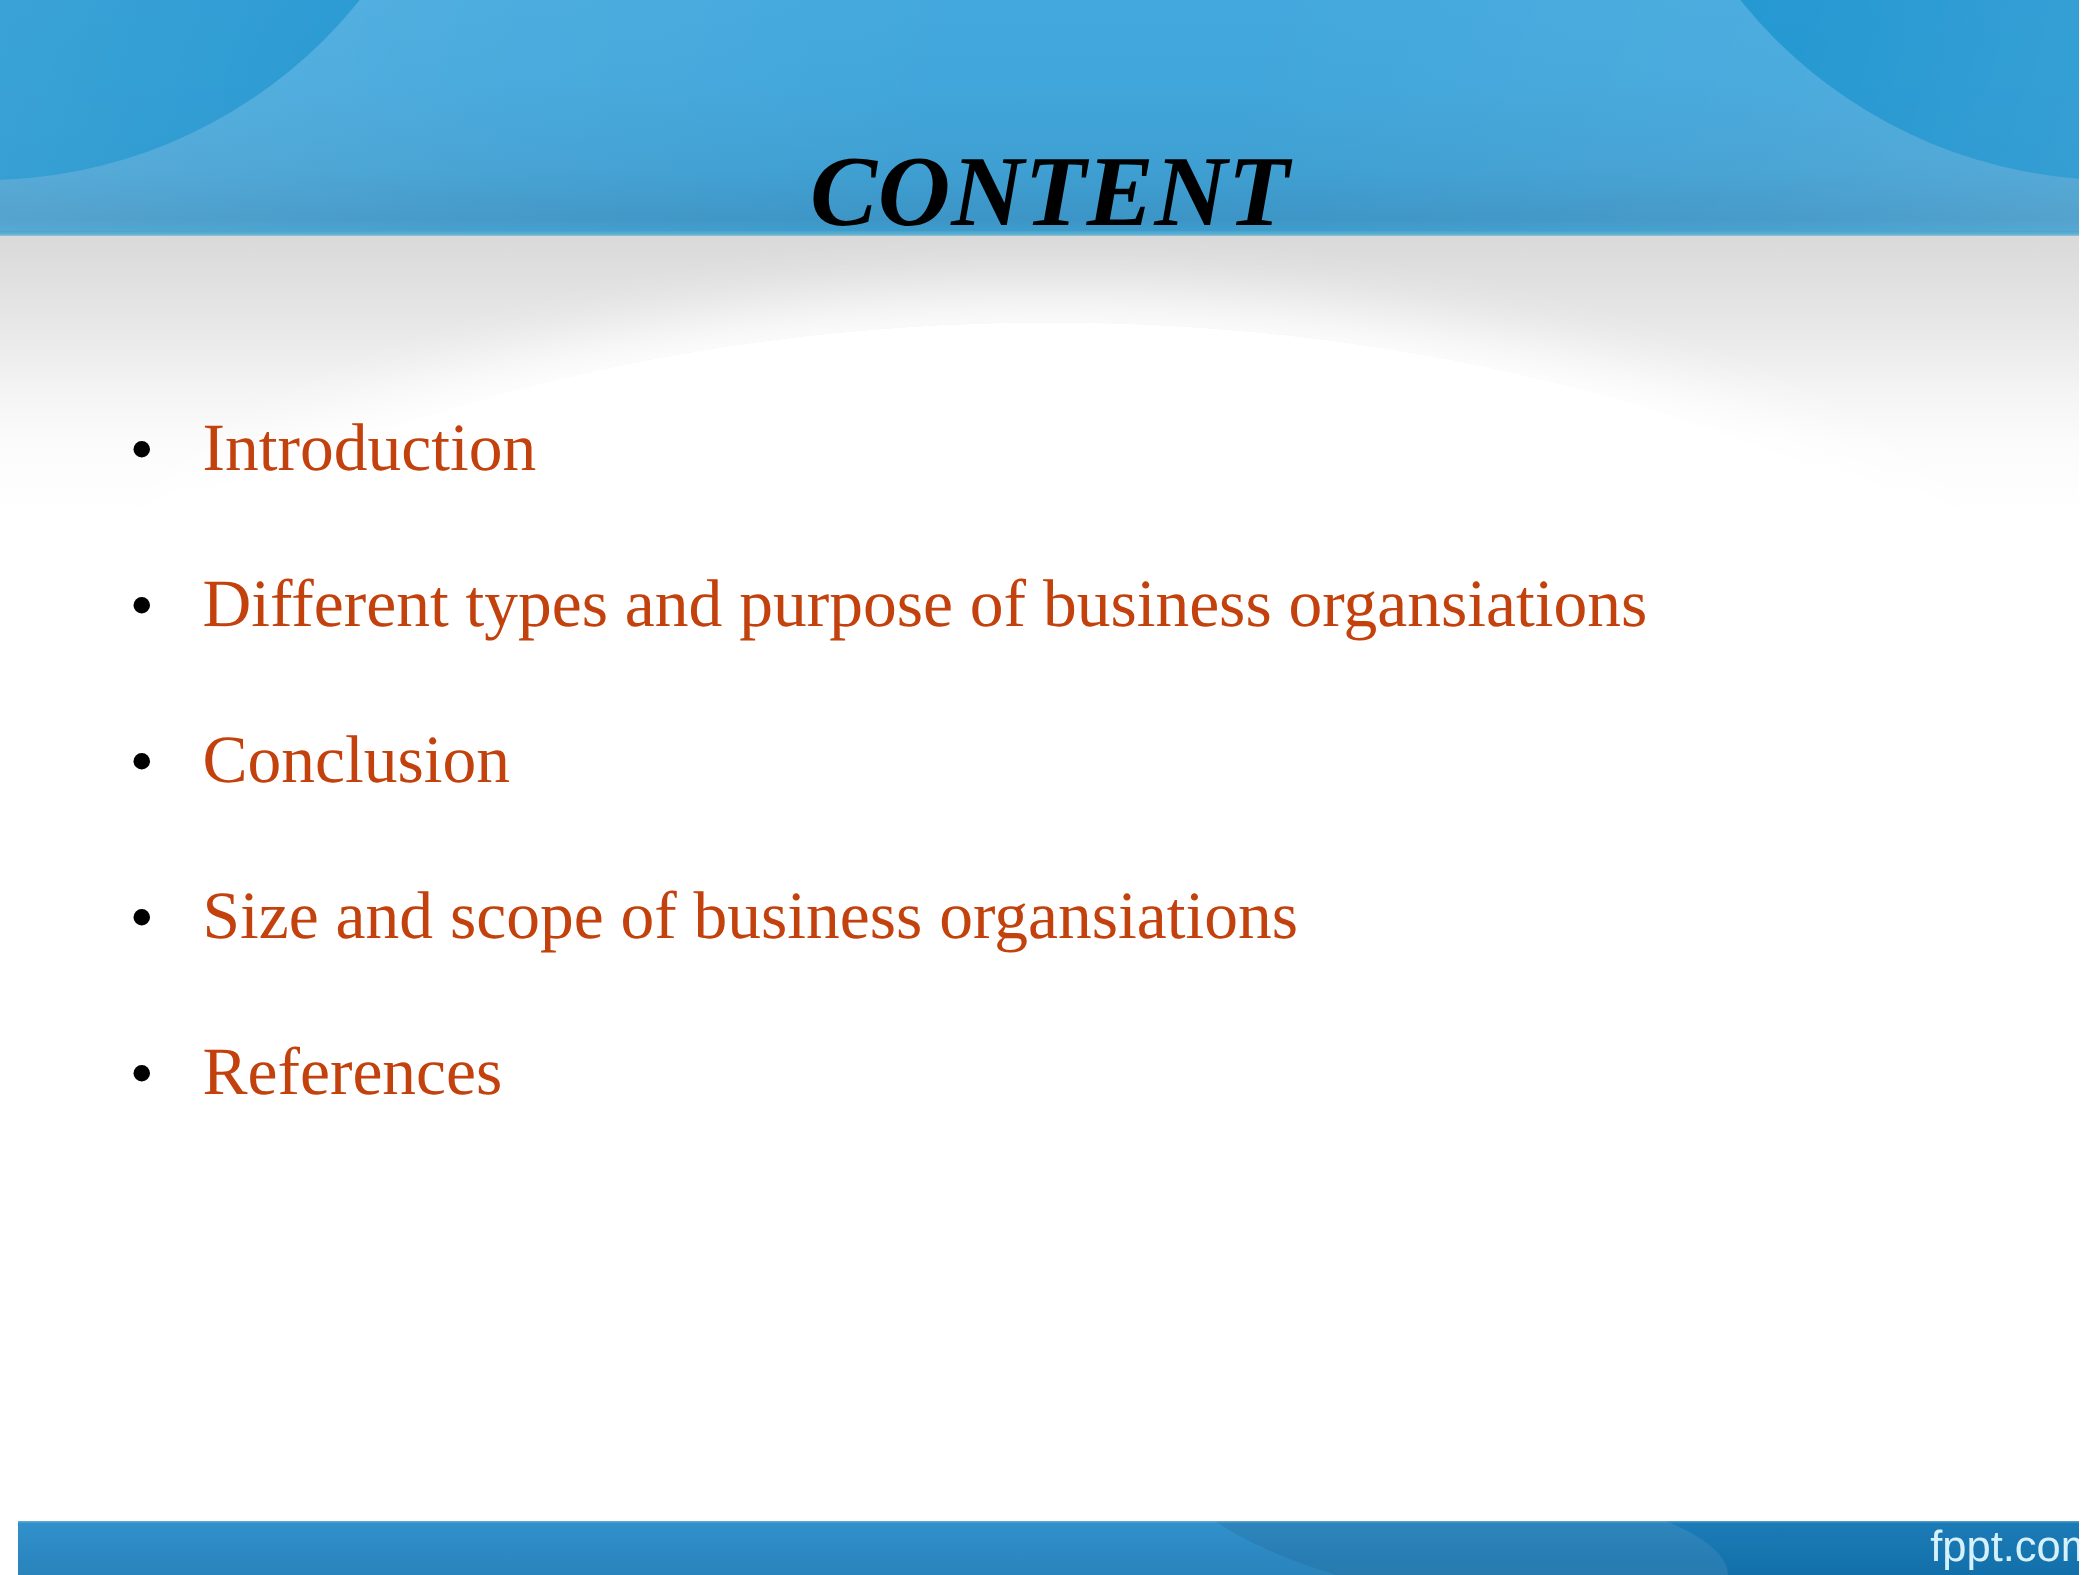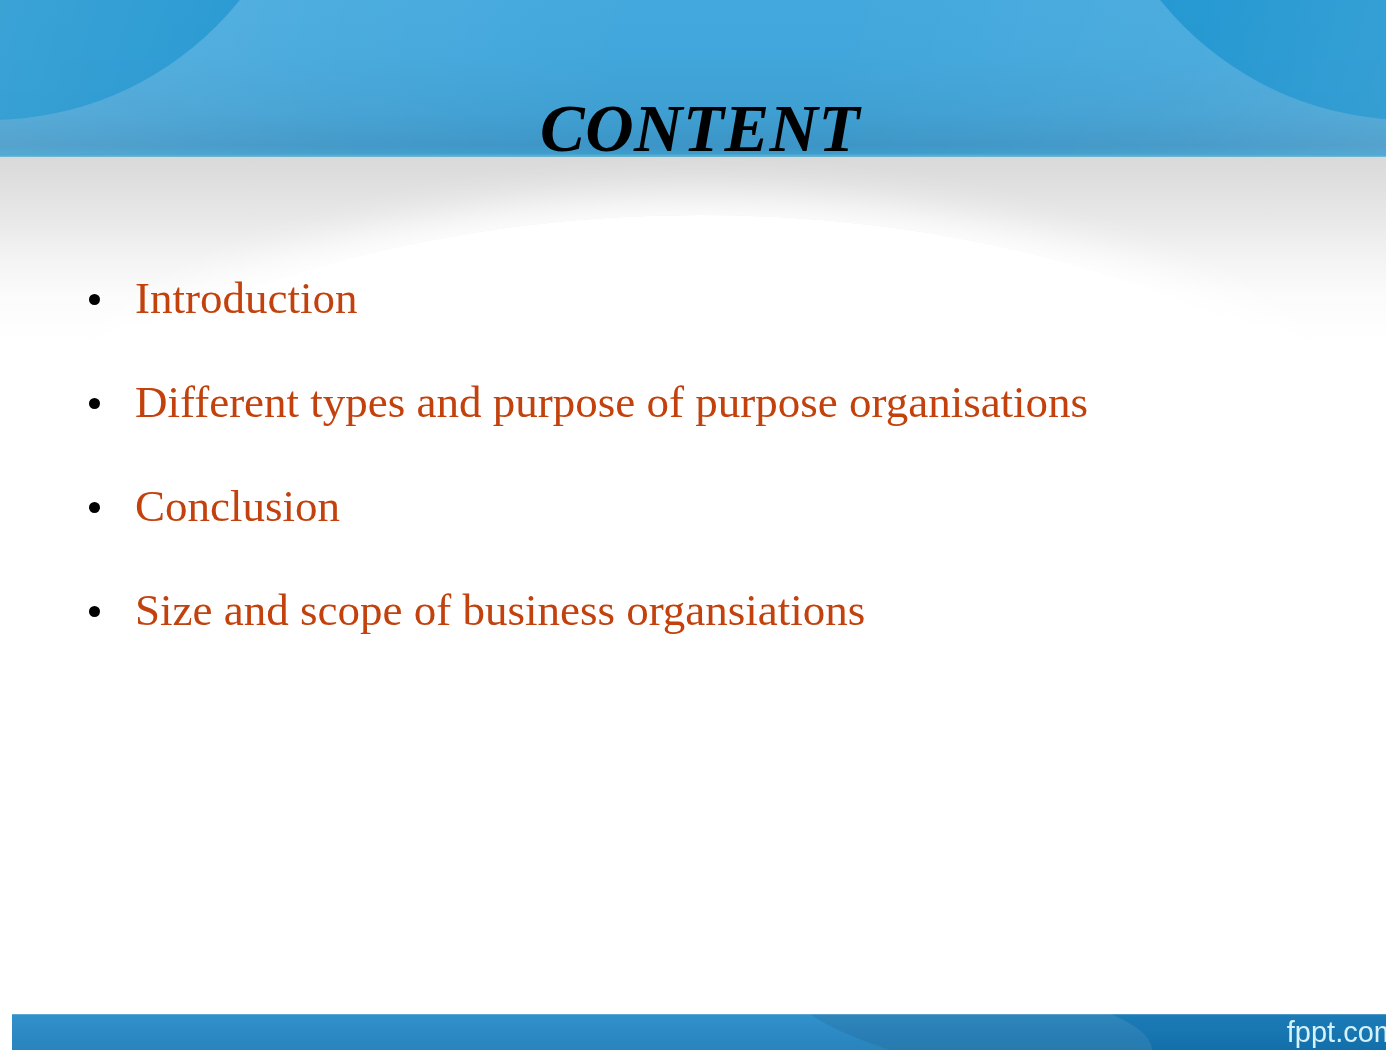--- a/index.html
+++ b/index.html
@@ -256,29 +256,33 @@
 
   <div class="slide-title">CONTENT</div>
 
   <ul class="content-list">
     <li class="bullet-item">
       <span class="bullet-dot"></span>
       <span>Introduction</span>
     </li>
     <li class="bullet-item">
       <span class="bullet-dot"></span>
-      <span>Different types and purpose of purpose organisations</span>
+      <span>Different types and purpose of business organsiations</span>
     </li>
     <li class="bullet-item">
       <span class="bullet-dot"></span>
       <span>Conclusion</span>
     </li>
     <li class="bullet-item">
       <span class="bullet-dot"></span>
       <span>Size and scope of business organsiations</span>
+    </li>
+    <li class="bullet-item">
+      <span class="bullet-dot"></span>
+      <span>References</span>
     </li>
   </ul>
 
   <div class="footer">
     <div class="footer-sweep"></div>
     <div class="footer-sweep2"></div>
     <div class="footer-top-hairline"></div>
     <div class="watermark">fppt.com</div>
   </div>
 

